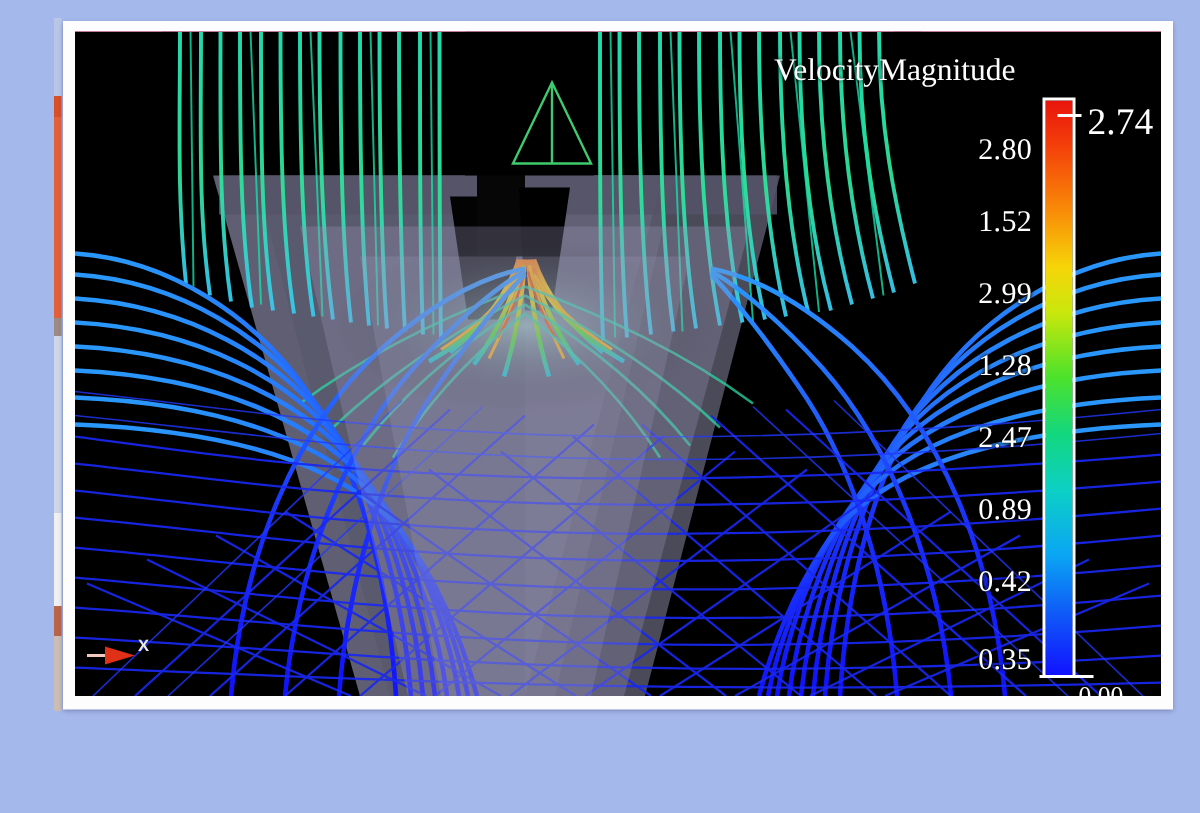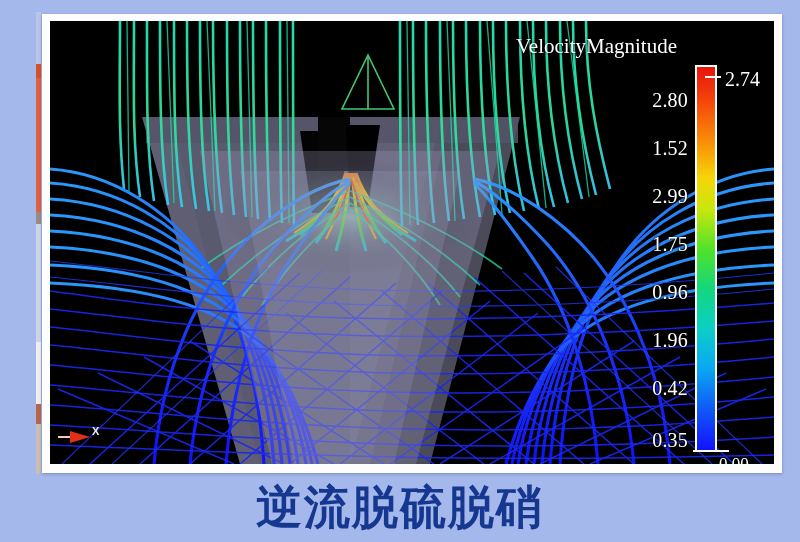--- a/index.html
+++ b/index.html
@@ -46,21 +46,21 @@
       #f98a08 19%,
       #f6d508 29%,
       #c9e70c 37%,
       #4de22a 48%,
       #13d77e 58%,
       #0ccfc6 68%,
       #0aa6f3 79%,
       #0f5cf7 89%,
       #1212ff 100%);}
   .cbar-tickmark{position:absolute;left:10px;top:11px;width:16px;height:2px;background:#fff;}
-  .cbar-top-label{position:absolute;left:30px;top:3px;color:#fff;font-size:20px;
+  .cbar-top-label{position:absolute;left:30px;top:3px;color:#fff;font-size:25px;
     white-space:nowrap;text-shadow:0 0 2px #000;}
   .cbar-bot-rule{position:absolute;left:-2px;top:385px;width:36px;height:2px;background:#fff;}
   .cbar-bot-label{position:absolute;left:24px;top:389px;color:#fff;font-size:17px;
     white-space:nowrap;text-shadow:0 0 2px #000;}
 
   
   .ticks{position:absolute;left:478px;top:36px;width:160px;height:420px;}
   .tick{position:absolute;right:0;color:#ffffff;font-size:20px;
     text-align:center;white-space:nowrap;letter-spacing:.2px;
     text-shadow:0 0 3px #000,0 0 2px #000;margin-top:20px;}
@@ -297,23 +297,23 @@
           </g>
         </svg>
       </div>
 
       <div class="cb-title">VelocityMagnitude</div>
 
       <div class="ticks">
         <div class="tick" style="top:12px">2.80</div>
         <div class="tick" style="top:60px">1.52</div>
         <div class="tick" style="top:108px">2.99</div>
-        <div class="tick" style="top:156px">1.75</div>
-        <div class="tick" style="top:204px">0.96</div>
-        <div class="tick" style="top:252px">1.96</div>
+        <div class="tick" style="top:156px">1.28</div>
+        <div class="tick" style="top:204px">2.47</div>
+        <div class="tick" style="top:252px">0.89</div>
         <div class="tick" style="top:300px">0.42</div>
         <div class="tick" style="top:352px">0.35</div>
         <div class="tick" style="top:396px">0.00</div>
       </div>
 
       <div class="cbar-wrap">
         <div class="cbar"></div>
         <div class="cbar-tickmark"></div>
         <div class="cbar-top-label">2.74</div>
         <div class="cbar-bot-rule"></div>
@@ -324,15 +324,14 @@
         <svg viewBox="0 0 56 24">
           <line x1="2" y1="12" x2="22" y2="12" stroke="#f0c8c0" stroke-width="2"></line>
           <polygon points="14,6 34,12 14,18" fill="#e03018"></polygon>
         </svg>
         <span class="axis-label">X</span>
       </div>
 
     </div>
   </div>
 
-  <div class="caption">逆流脱硫脱硝</div>
 
 </div>
 
 </body></html>

